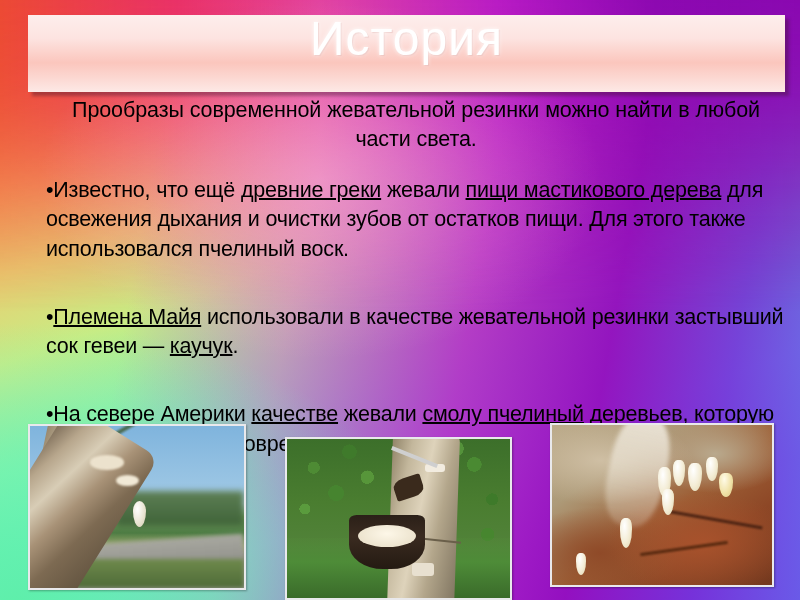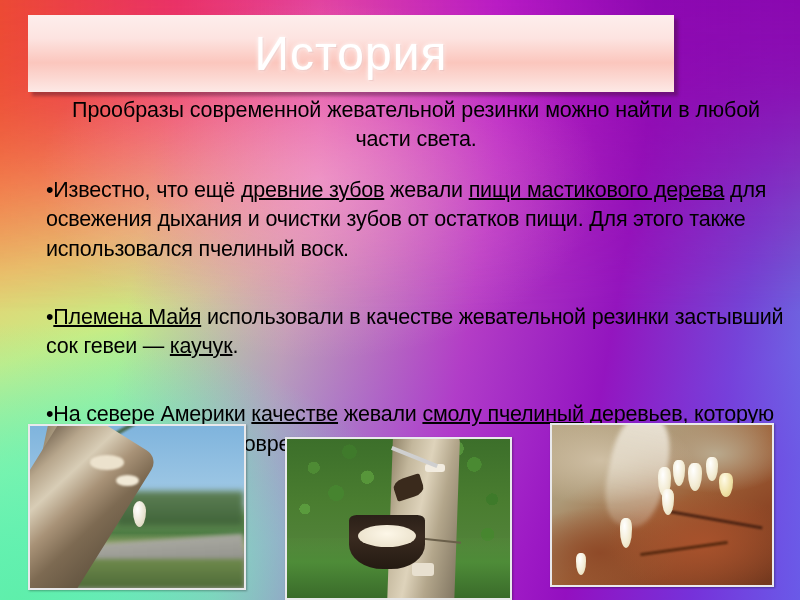--- a/index.html
+++ b/index.html
@@ -72,31 +72,31 @@
         rgba(255,190,235,0.45) 0%,
         rgba(255,190,235,0.15) 50%,
         rgba(255,255,255,0) 78%);
   }
 
   
   #title-box {
     position: absolute;
     left: 28px;
     top: 15px;
-    width: 646px;
+    width: 757px;
     height: 77px;
     background: linear-gradient(to bottom,
         #fdeeec 0%,
         #fde4e1 30%,
         #fbc6bd 62%,
         #fcd8d2 82%,
         #fde9e6 100%);
     box-shadow: 4px 4px 3px rgba(60,20,40,0.38);
     display: flex;
-    align-items: center;
+    align-items: flex-start;
     justify-content: center;
   }
   #title-text {
     color: #ffffff;
     font-size: 48px;
     line-height: 1;
     letter-spacing: 1px;
     text-shadow: 0 0 4px rgba(255,255,255,0.85),
                  1px 1px 1px rgba(220,170,165,0.55);
     white-space: nowrap;
@@ -221,21 +221,21 @@
   <div class="bg-layer bg-botleft"></div>
   <div class="bg-layer bg-centerglow"></div>
 
   <div id="title-box">
     <div id="title-text">История</div>
   </div>
 
   <div id="body">
     <p class="lead">Прообразы современной жевательной резинки можно найти в любой части света.</p>
     <ul class="bullets" id="bullet-list">
-        <li class="bullet"><span class="dot">•</span><span>Известно, что ещё </span><span class="u">древние зубов</span><span> жевали </span><span class="u">пищи мастикового дерева</span><span> для освежения дыхания и очистки зубов от остатков пищи. Для этого также использовался пчелиный воск.</span></li>
+        <li class="bullet"><span class="dot">•</span><span>Известно, что ещё </span><span class="u">древние греки</span><span> жевали </span><span class="u">пищи мастикового дерева</span><span> для освежения дыхания и очистки зубов от остатков пищи. Для этого также использовался пчелиный воск.</span></li>
         <li class="bullet"><span class="dot">•</span><span class="u">Племена Майя</span><span> использовали в качестве жевательной резинки застывший сок гевеи — </span><span class="u">каучук</span><span>.</span></li>
         <li class="bullet"><span class="dot">•</span><span>На севере Америки </span><span class="u">качестве</span><span> жевали </span><span class="u">смолу пчелиный</span><span> деревьев, которую выделяют они при повреждении коре.</span></li>
       </ul>
   </div>
 
   <div class="photo" id="photo-1">
     <div class="inner">
       <div class="sky"></div>
         <div class="hills"></div>
         <div class="road"></div>

